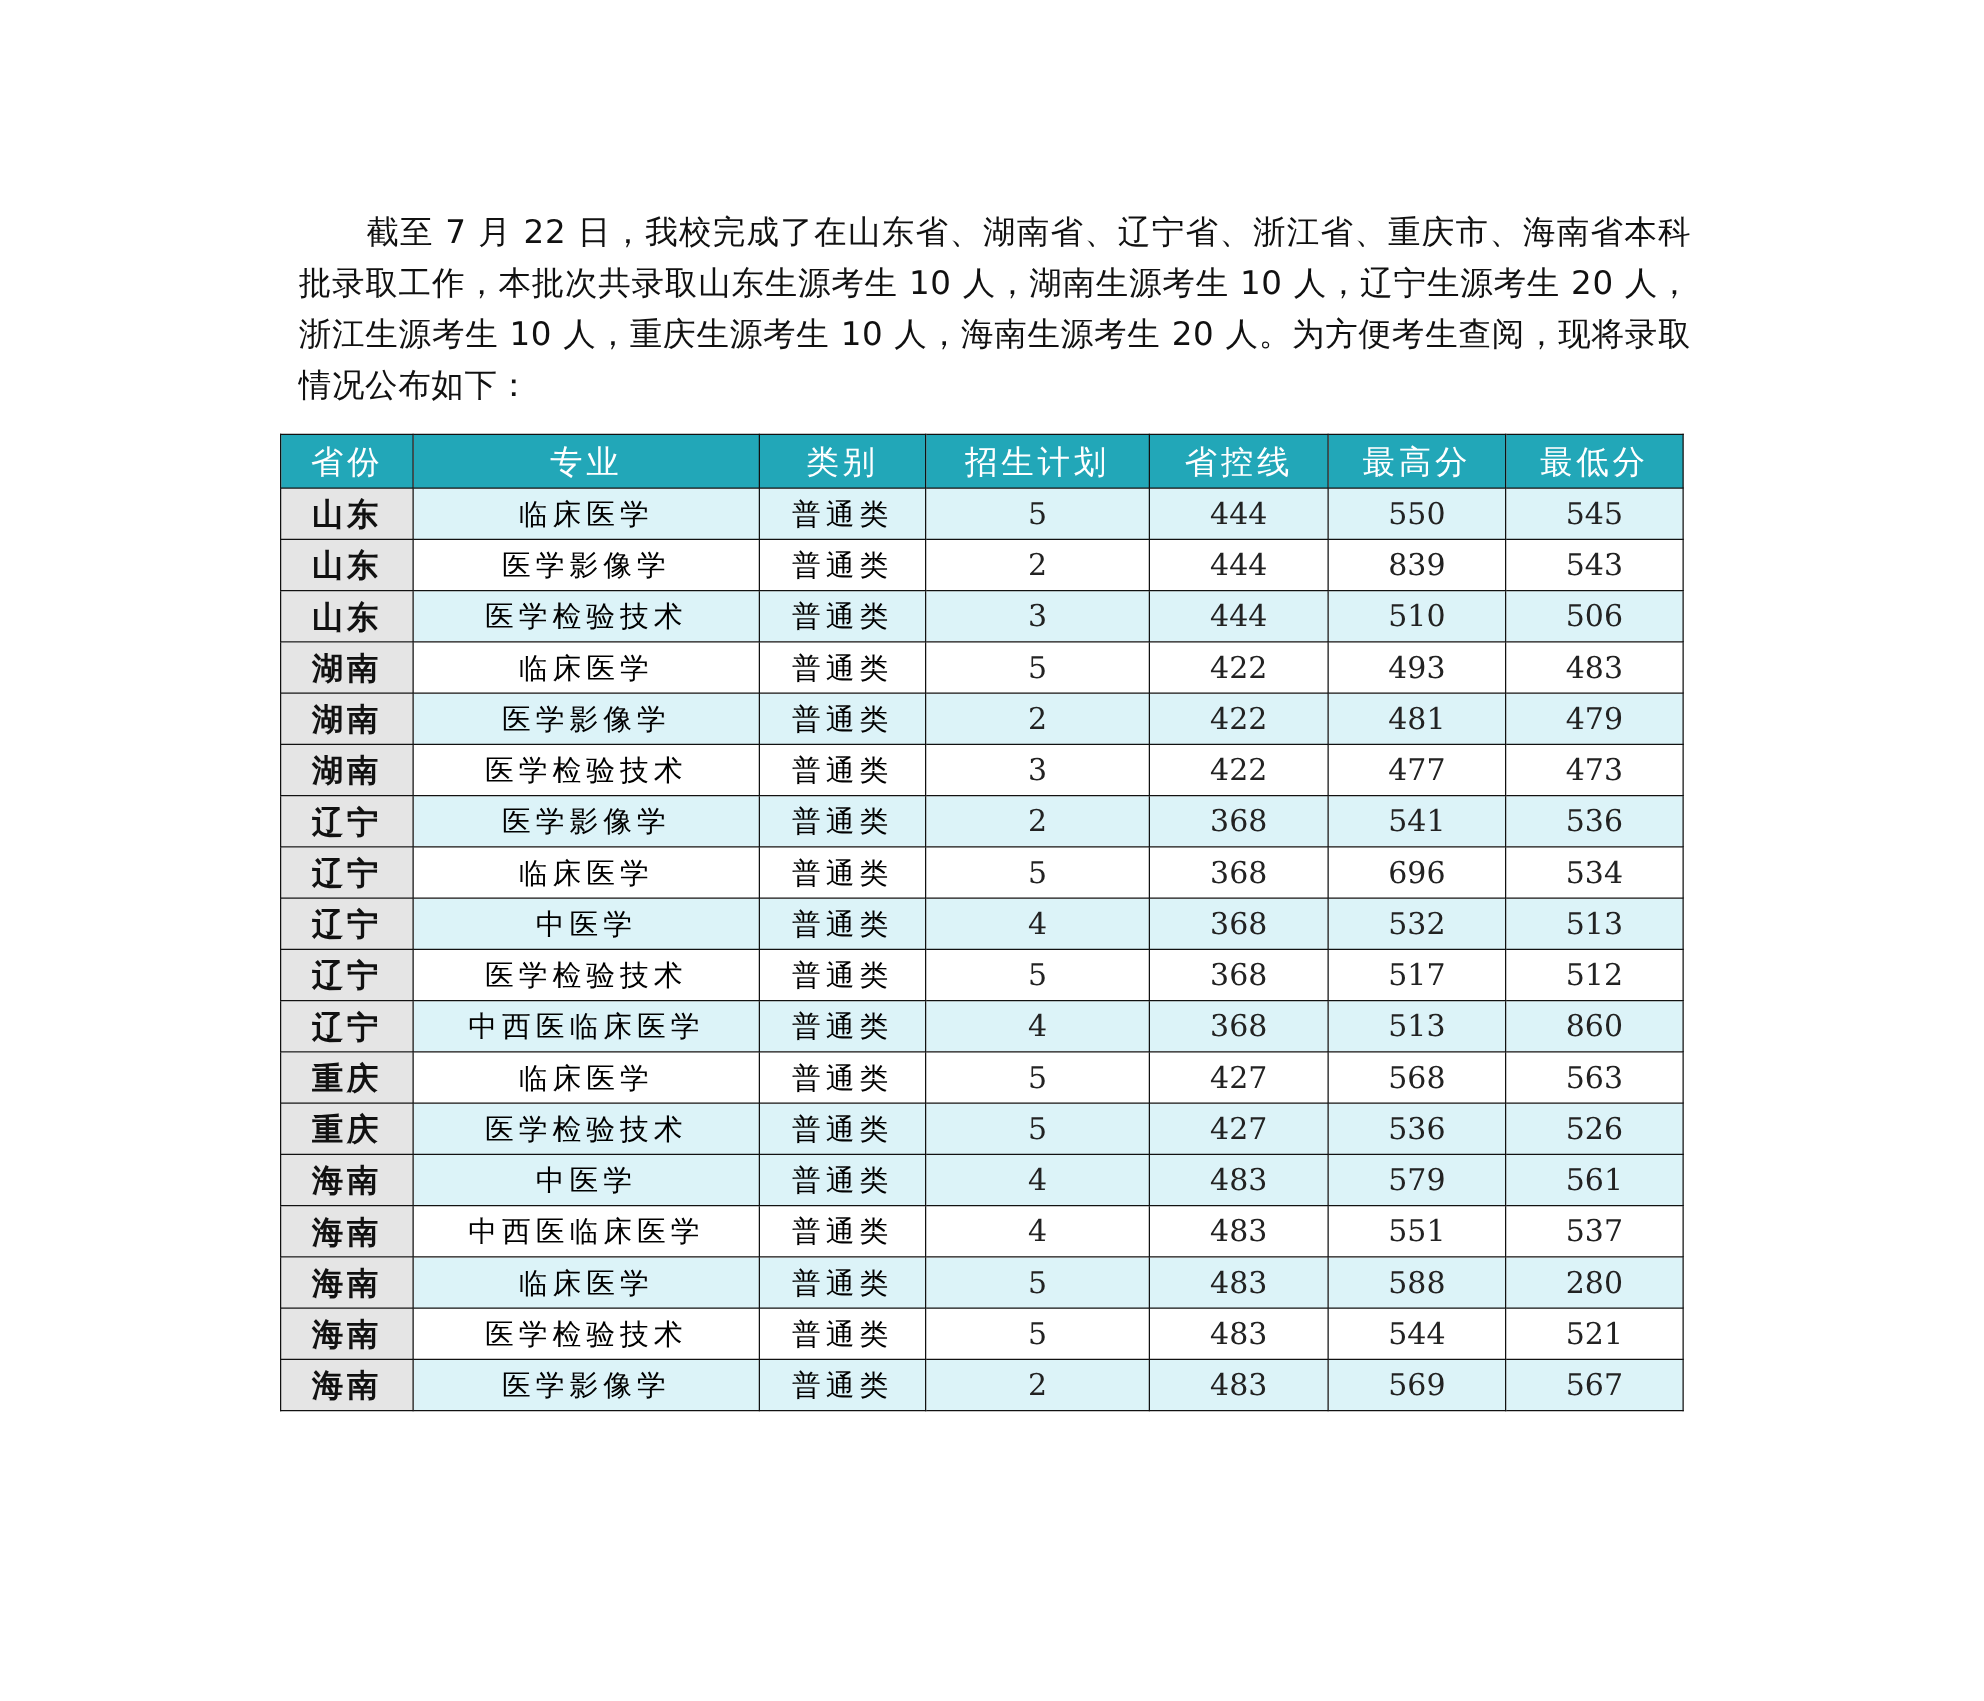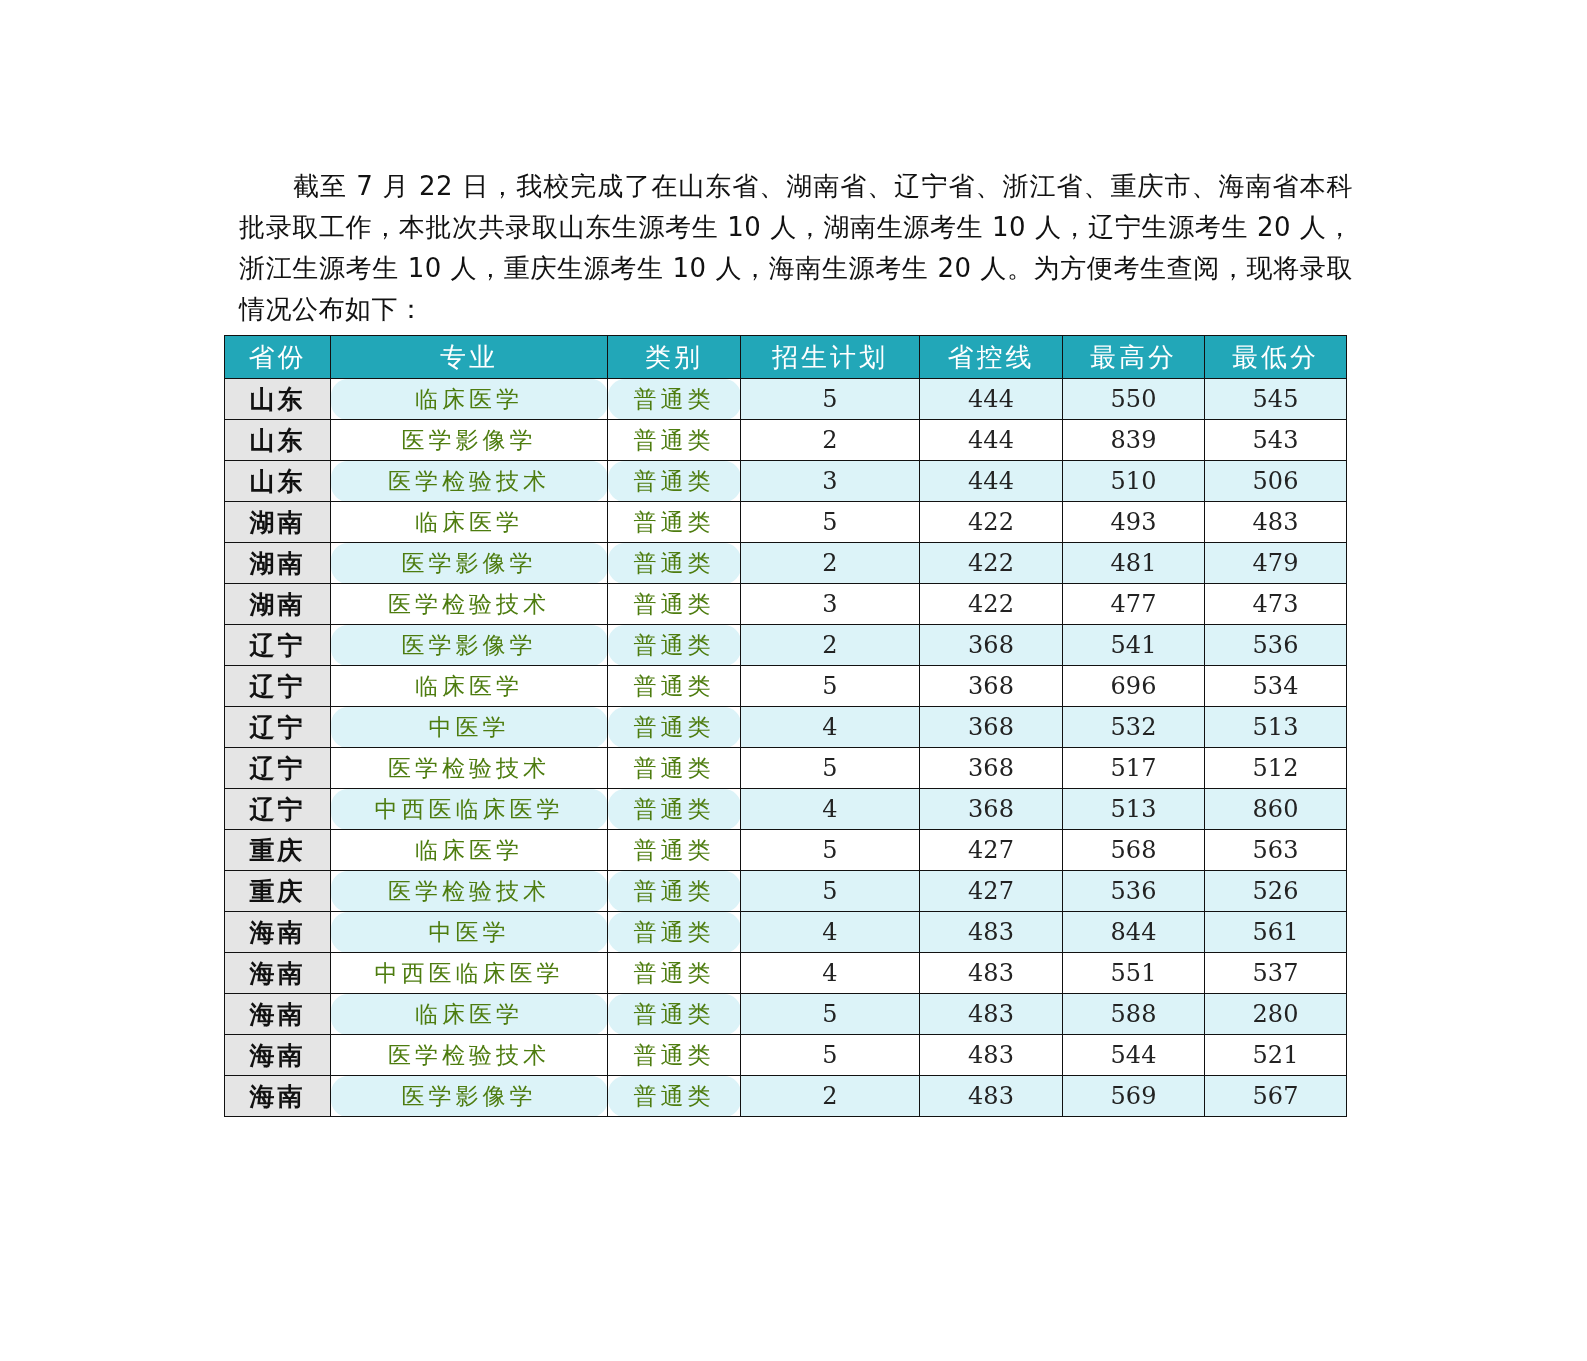--- a/index.html
+++ b/index.html
@@ -5,36 +5,36 @@
   html, body { margin: 0; padding: 0; background: #ffffff; }
   body { width: 1587px; height: 1361px; position: relative; overflow: hidden; }
   .page { position: absolute; left: 0; top: 0; width: 1587px; height: 1060px; background: #fff; }
   .intro {
     position: absolute; left: 239px; top: 140px; width: 1114px;
     font-family: "DejaVu Sans", "Liberation Sans", sans-serif;
     font-size: 26px; line-height: 41px; color: #111;
     text-indent: 54px; text-align: justify; letter-spacing: 0.5px;
   }
   table.adm {
-    position: absolute; left: 224px; top: 335px;
+    position: absolute; left: 224px; top: 347px;
     width: 1122px; border-collapse: collapse; table-layout: fixed;
     font-family: "DejaVu Serif", "Liberation Serif", serif;
   }
   table.adm th, table.adm td {
     border: 1.5px solid #111; height: 40px; padding: 0; text-align: center;
     vertical-align: middle; overflow: hidden; white-space: nowrap;
   }
   table.adm th {
     background: #22a7b8; color: #ffffff; font-weight: normal;
     font-family: "DejaVu Sans", "Liberation Sans", sans-serif;
     font-size: 26px; letter-spacing: 3px; height: 42px;
   }
   table.adm td { font-size: 24px; color: #222; }
   table.adm td.prov { background: #d9f2f7; font-weight: bold; font-size: 25px; letter-spacing: 3px; color: #111; }
-  table.adm td.major, table.adm td.cat { letter-spacing: 4px; font-family: "DejaVu Sans", "Liberation Sans", sans-serif; font-size: 23px; color: #4d7c0f; border-radius: 17px; }
+  table.adm td.major, table.adm td.cat { letter-spacing: 4px; font-family: "DejaVu Sans", "Liberation Sans", sans-serif; font-size: 23px; color: #000000; }
   table.adm tr.shaded td { background: #dcf3f8; }
   table.adm tr.plain td { background: #ffffff; }
   table.adm tr td.prov { background: #e5e5e5; }
 </style>
 </head>
 <body>
 
 <div class="page">
   <p class="intro">截至 7 月 22 日，我校完成了在山东省、湖南省、辽宁省、浙江省、重庆市、海南省本科批录取工作，本批次共录取山东生源考生 10 人，湖南生源考生 10 人，辽宁生源考生 20 人，浙江生源考生 10 人，重庆生源考生 10 人，海南生源考生 20 人。为方便考生查阅，现将录取情况公布如下：</p>
 
@@ -176,21 +176,21 @@
           <td class="num">427</td>
           <td class="num">536</td>
           <td class="num">526</td>
         </tr>
         <tr class="shaded">
           <td class="prov">海南</td>
           <td class="major">中医学</td>
           <td class="cat">普通类</td>
           <td class="num">4</td>
           <td class="num">483</td>
-          <td class="num">844</td>
+          <td class="num">579</td>
           <td class="num">561</td>
         </tr>
         <tr class="plain">
           <td class="prov">海南</td>
           <td class="major">中西医临床医学</td>
           <td class="cat">普通类</td>
           <td class="num">4</td>
           <td class="num">483</td>
           <td class="num">551</td>
           <td class="num">537</td>

